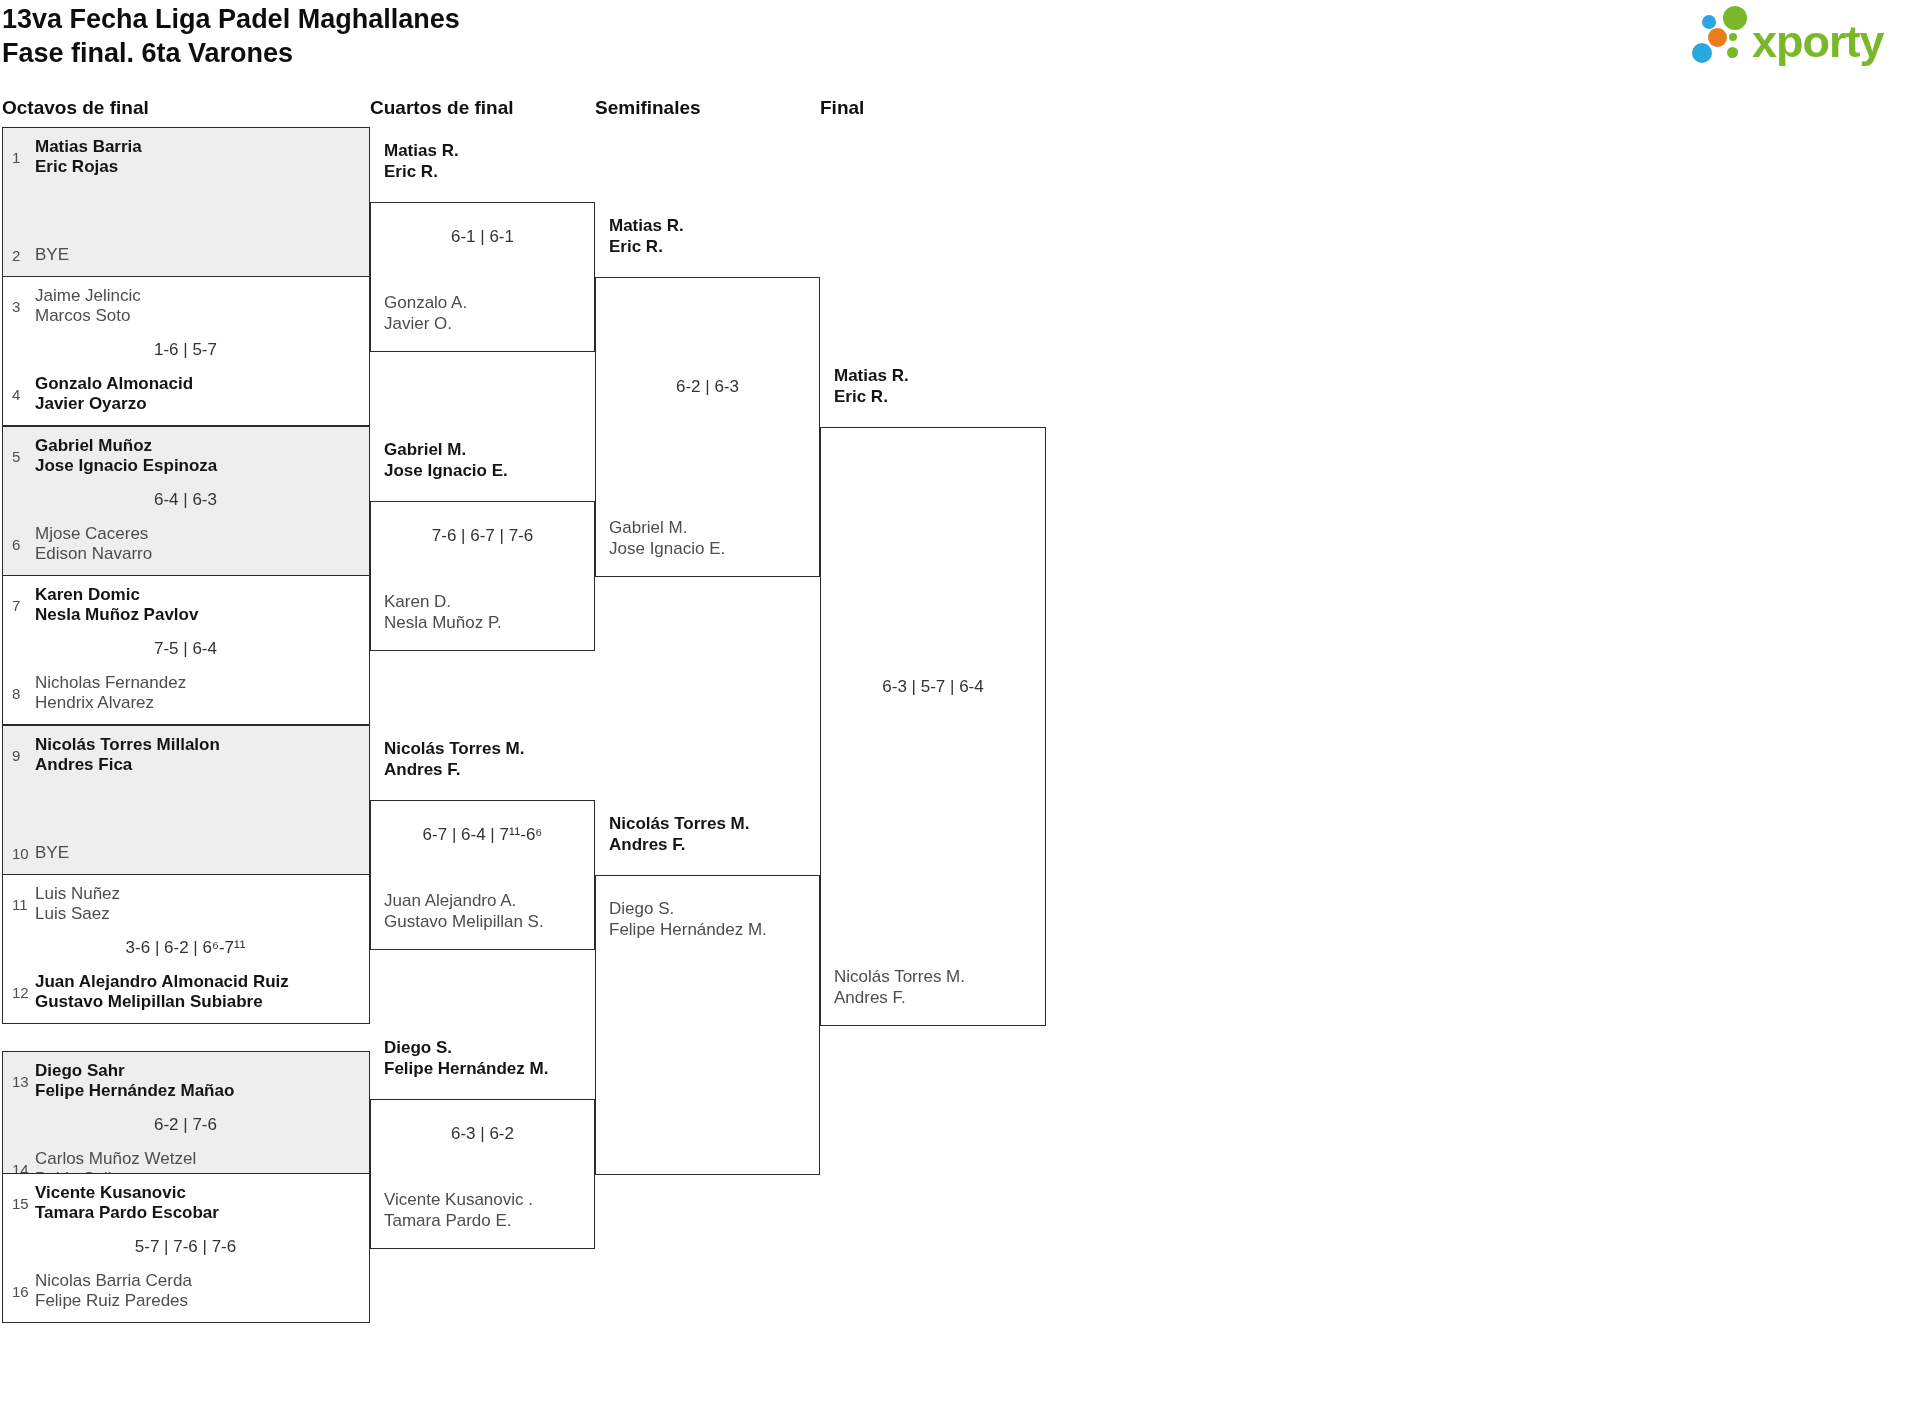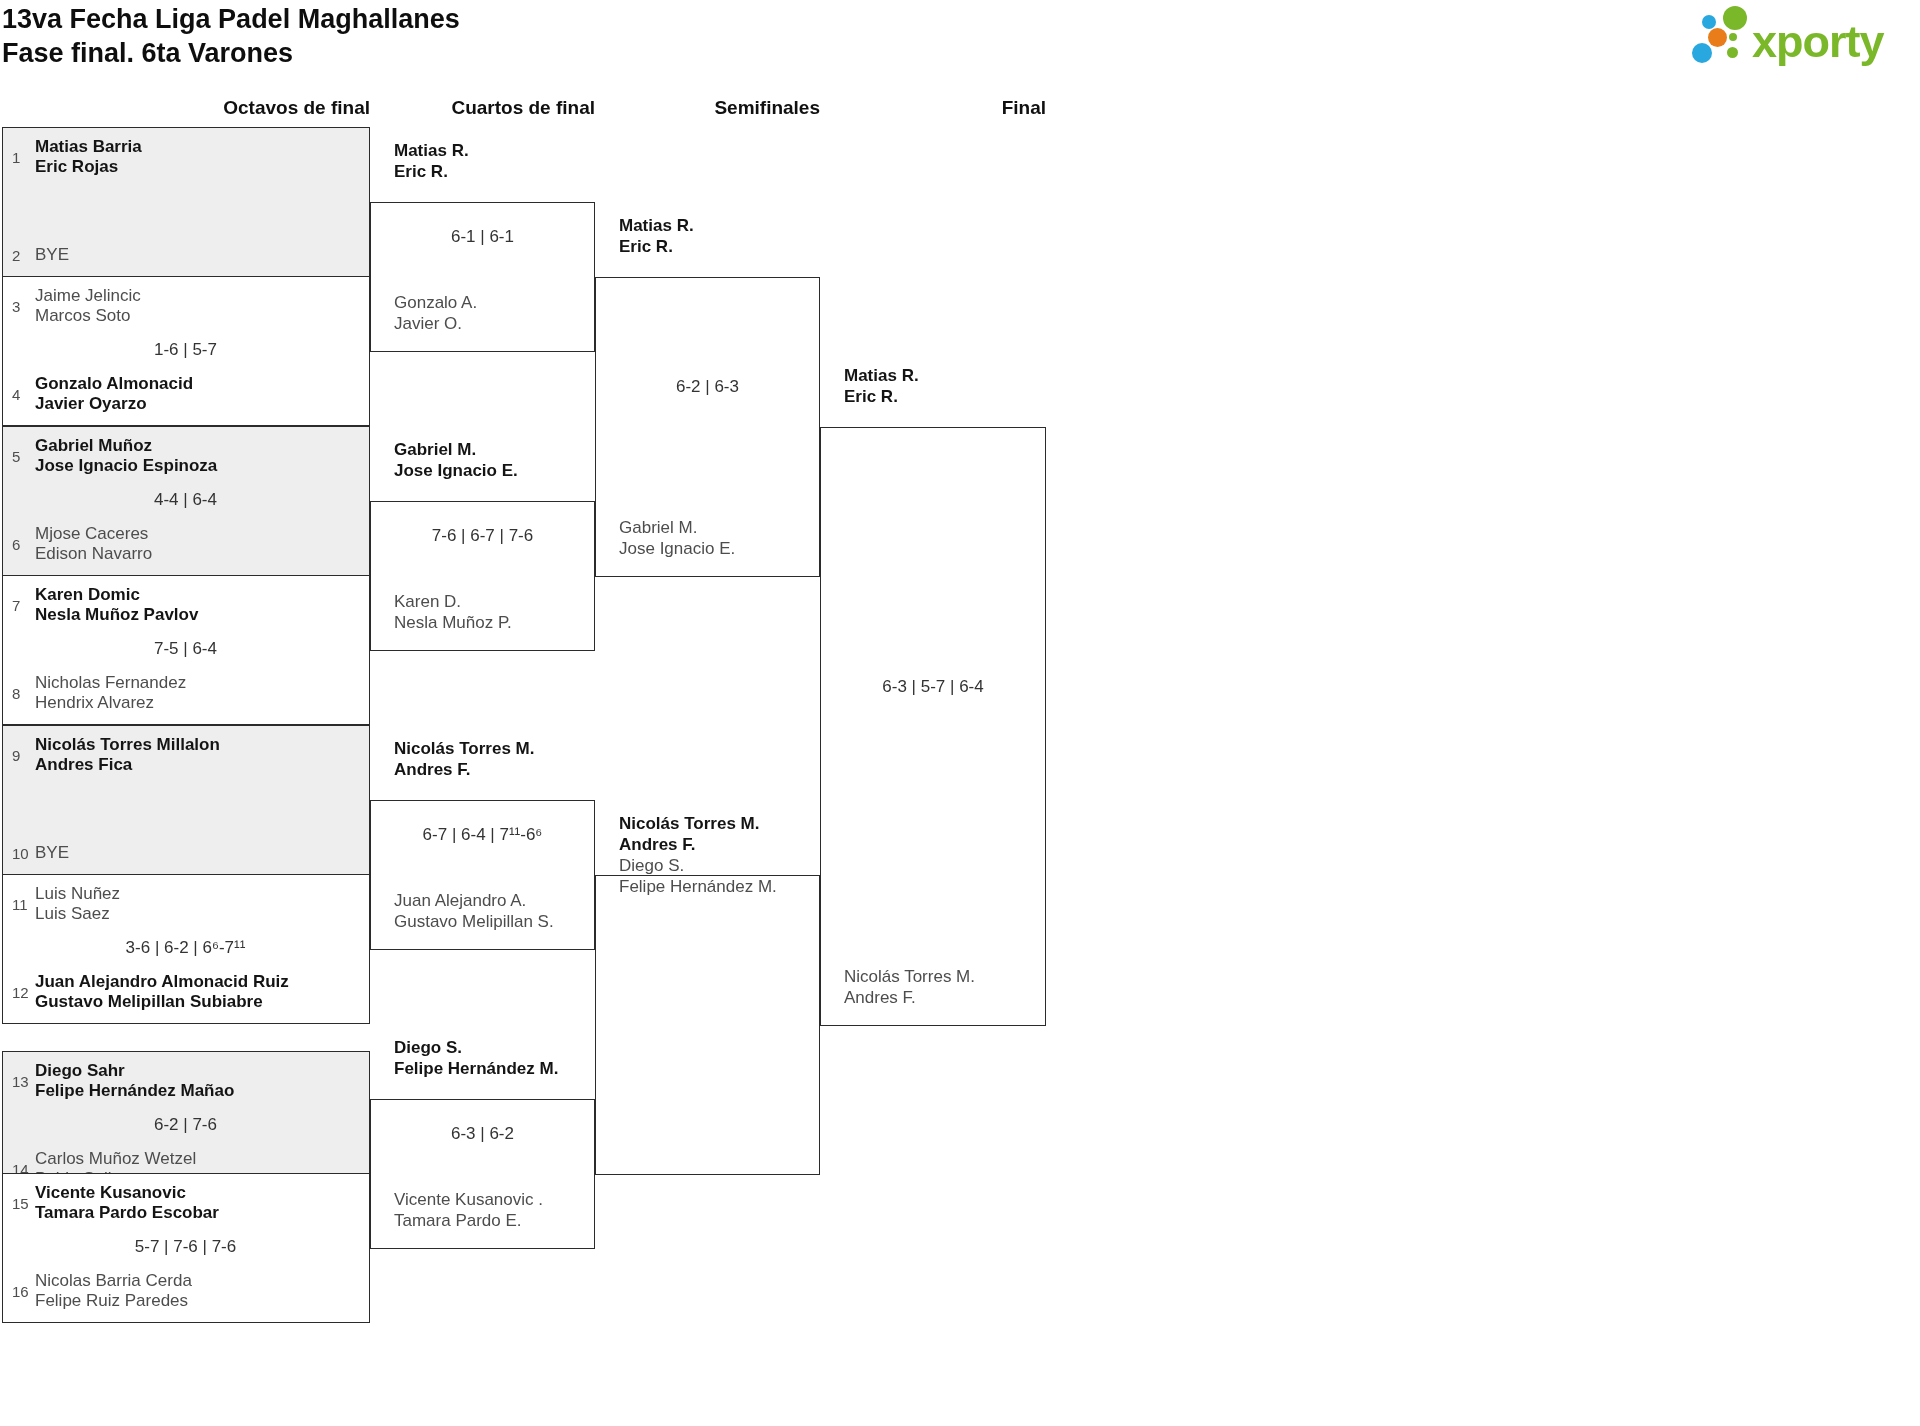--- a/index.html
+++ b/index.html
@@ -8,21 +8,21 @@
 
   
   .title{position:absolute;left:2px;top:2px;font-size:27px;line-height:34px;font-weight:700;color:#0e0e0e;}
 
   
   .logo{position:absolute;left:1690px;top:4px;width:215px;height:64px;}
   .logo .dot{position:absolute;border-radius:50%;}
   .logo .txt{position:absolute;left:62px;top:12px;font-size:45px;font-weight:700;letter-spacing:-1px;color:#7ab829;}
 
   
-  .col-head{position:absolute;top:97px;height:24px;font-size:19px;font-weight:600;color:#101010;text-align:right;}
+  .col-head{position:absolute;top:97px;height:24px;font-size:19px;font-weight:600;color:#101010;text-align:left;}
   #rh0{left:2px;width:368px;}
   #rh1{left:370px;width:225px;}
   #rh2{left:595px;width:225px;}
   #rh3{left:820px;width:226px;}
 
   
   .obox{position:absolute;left:2px;width:368px;height:150px;box-sizing:border-box;
         border:1px solid #2b2b2b;background:#fff;display:flex;flex-direction:column;
         padding:9px 10px 11px 9px;}
   .obox.alt{background:#eeeeee;}
@@ -39,21 +39,21 @@
   #qb0{left:370px;top:202px;width:225px;height:150px;}
   #qb1{left:370px;top:501px;width:225px;height:150px;}
   #qb2{left:370px;top:800px;width:225px;height:150px;}
   #qb3{left:370px;top:1099px;width:225px;height:150px;}
   #sb0{left:595px;top:277px;width:225px;height:300px;}
   #sb1{left:595px;top:875px;width:225px;height:300px;}
   #fb0{left:820px;top:427px;width:226px;height:599px;}
 
   
   .mcell{position:absolute;box-sizing:border-box;display:flex;flex-direction:column;
-         padding:0 24px;pointer-events:none;}
+         padding:0 14px;pointer-events:none;gap:43px;}
   .mcell .tnames{line-height:21px;}
   .mcell .mid{flex:1;display:flex;align-items:center;justify-content:center;
               font-size:17px;color:#333;text-align:center;}
   #qc0{left:370px;top:140px;width:225px;height:194px;}
   #qc1{left:370px;top:439px;width:225px;height:194px;}
   #qc2{left:370px;top:738px;width:225px;height:194px;}
   #qc3{left:370px;top:1037px;width:225px;height:194px;}
   #sc0{left:595px;top:215px;width:225px;height:344px;}
   #sc1{left:595px;top:813px;width:225px;height:344px;}
   #fc0{left:820px;top:365px;width:226px;height:643px;}
@@ -120,21 +120,21 @@
   </div>
 
   <div class="obox alt" style="top:426px;">
     <div class="entry">
       <div class="seed">5</div>
       <div class="tnames w">
         <div>Gabriel Muñoz</div>
         <div>Jose Ignacio Espinoza</div>
       </div>
     </div>
-    <div class="omid">4-4 | 6-4</div>
+    <div class="omid">6-4 | 6-3</div>
     <div class="entry">
       <div class="seed">6</div>
       <div class="tnames l">
         <div>Mjose Caceres</div>
         <div>Edison Navarro</div>
       </div>
     </div>
   </div>
 
   <div class="obox" style="top:575px;">

